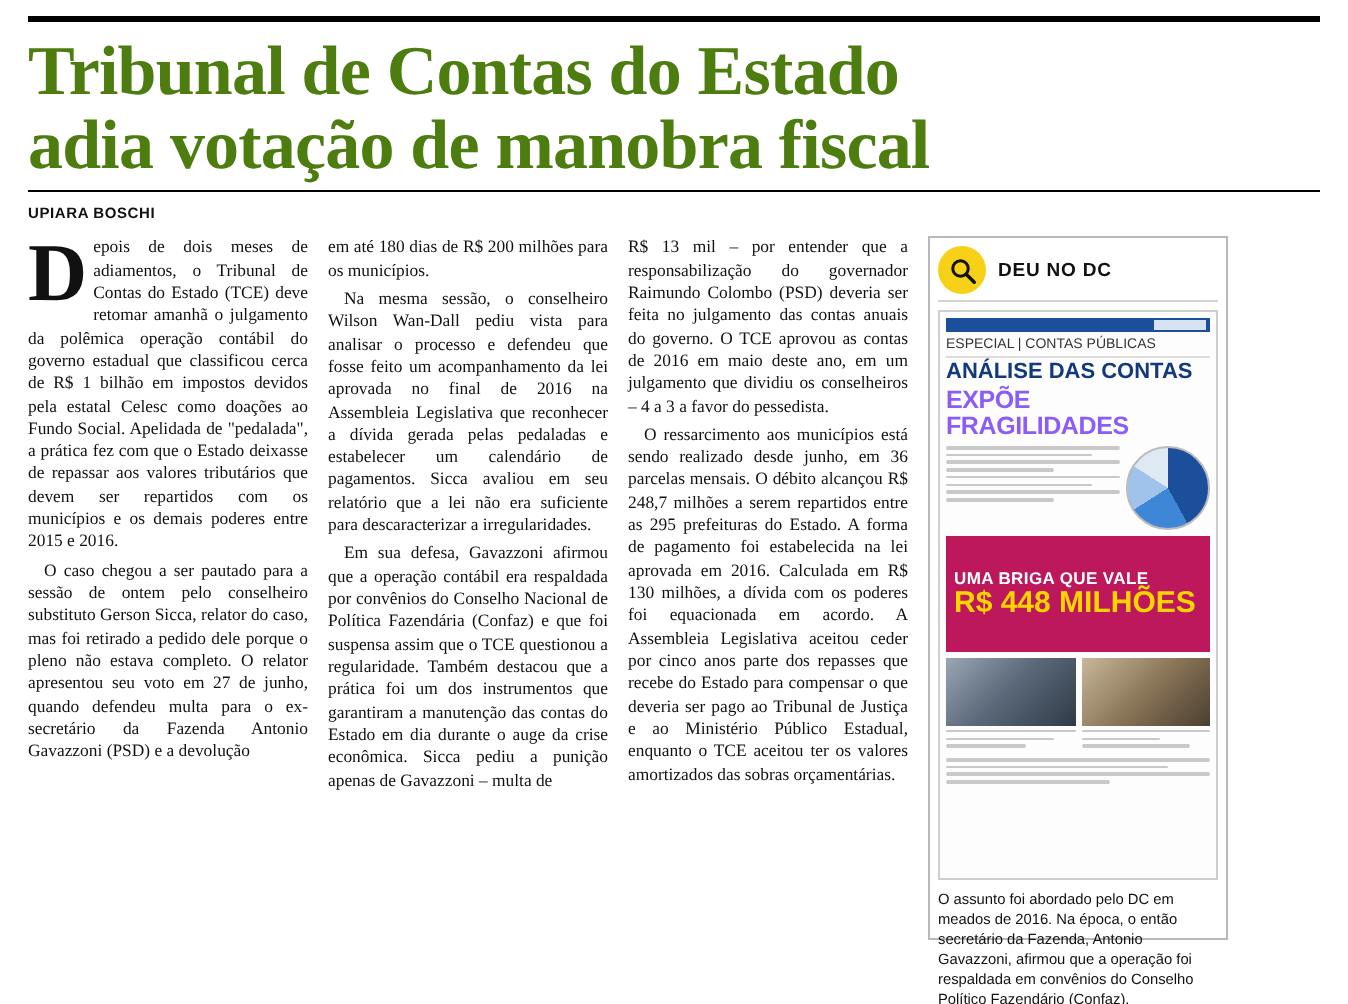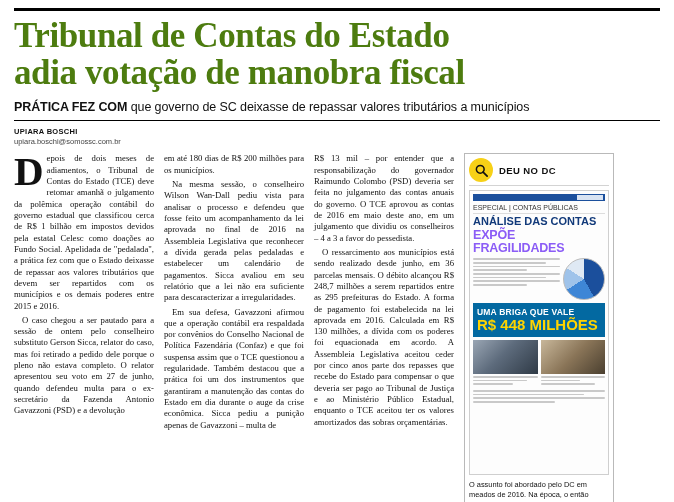--- a/index.html
+++ b/index.html
@@ -131,21 +131,21 @@
   .clip-textcol{flex:1;}
   .tline{height:1.6px;background:#c9c9c9;margin-bottom:2.1px;border-radius:1px;}
   .tline.s{width:62%;}
   .tline.m{width:84%;}
   .pie{
     width:40px;height:40px;border-radius:50%;flex:0 0 auto;
     background:conic-gradient(#1b4f9c 0 42%, #3e86d6 42% 66%, #9fc3ea 66% 84%, #dfe9f4 84% 100%);
     border:1px solid #bbb;
   }
   .clip-band{
-    background:#0369a1;color:#fff;padding:4px 4px;margin:3px 0;
+    background:#be185d;color:#fff;padding:16px 4px;margin:3px 0;
   }
   .clip-band .t1{
     font-family:"Liberation Sans", sans-serif;font-weight:bold;font-size:8.5px;letter-spacing:.2px;
   }
   .clip-band .t2{
     font-family:"Liberation Sans", sans-serif;font-weight:bold;font-size:15px;color:#ffd400;line-height:1.05;
   }
   .clip-grid{display:flex;gap:3px;}
   .clip-grid .cell{flex:1;}
   .photo{
@@ -163,29 +163,25 @@
 
 <div class="page">
 
   <div class="rule-top"></div>
 
   <h1 class="headline">
     <span>Tribunal de Contas do Estado</span>
     <span class="l2">adia votação de manobra fiscal</span>
   </h1>
 
-  <div class="subhead">
-    <b>PRÁTICA FEZ COM</b><span> que governo de SC deixasse de repassar valores tributários a municípios</span>
-  </div>
 
   <div class="rule-thin"></div>
 
   <div class="byline">
     <div class="name">UPIARA BOSCHI</div>
-    <div class="mail">upiara.boschi@somossc.com.br</div>
   </div>
 
   <div class="columns">
 
     <div class="col">
       <p class="first">
         <span class="dropcap">D</span><span>epois de dois meses de adiamentos, o Tribunal de Contas do Estado (TCE) deve retomar amanhã o julgamento da polêmica operação contábil do governo estadual que classificou cerca de R$ 1 bilhão em impostos devidos pela estatal Celesc como doações ao Fundo Social. Apelidada de "pedalada", a prática fez com que o Estado deixasse de repassar aos valores tributários que devem ser repartidos com os municípios e os demais poderes entre 2015 e 2016.</span>
       </p>
       <p class="ind">O caso chegou a ser pautado para a sessão de ontem pelo conselheiro substituto Gerson Sicca, relator do caso, mas foi retirado a pedido dele porque o pleno não estava completo. O relator apresentou seu voto em 27 de junho, quando defendeu multa para o ex-secretário da Fazenda Antonio Gavazzoni (PSD) e a devolução</p>
     </div>

